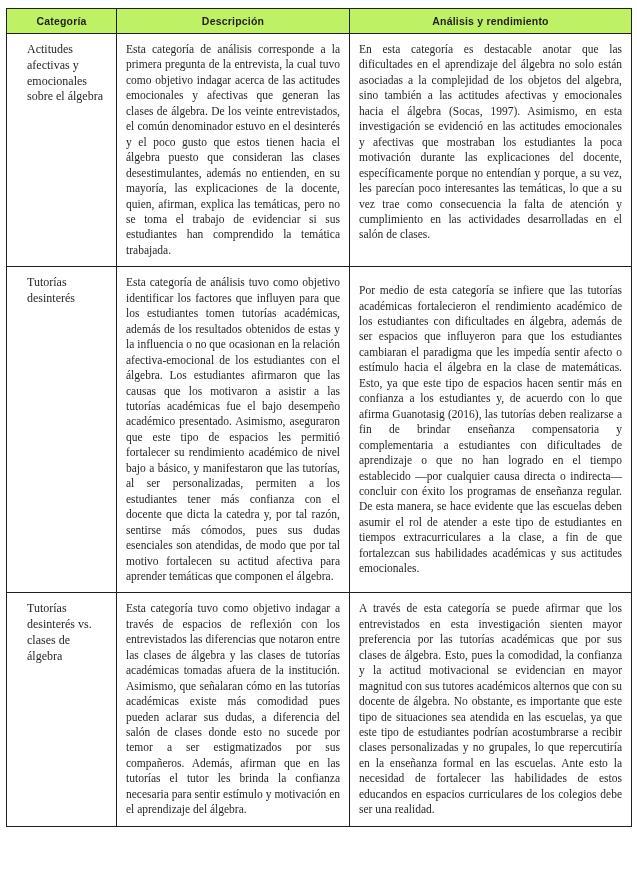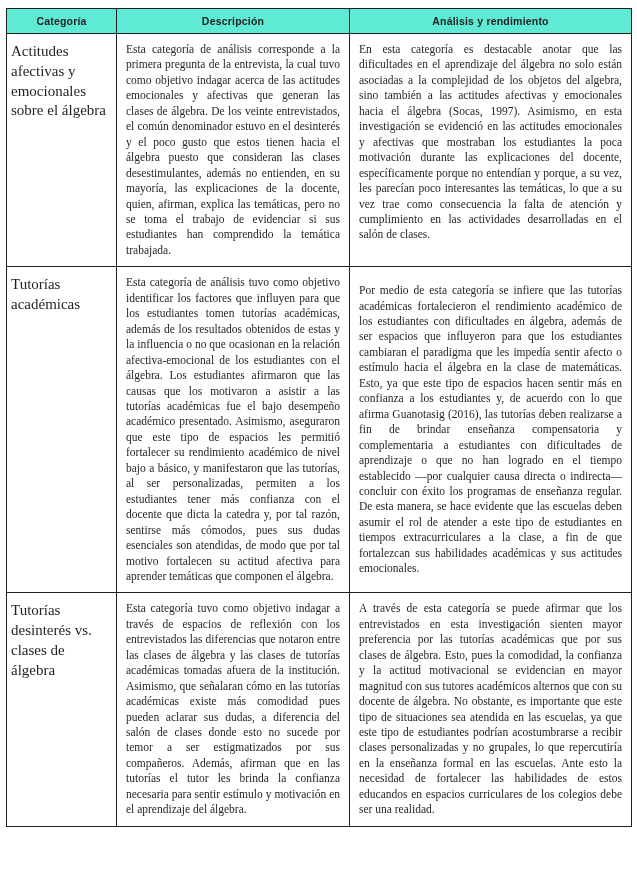--- a/index.html
+++ b/index.html
@@ -20,39 +20,39 @@
   table.matrix {
     border-collapse: collapse;
     width: 625px;
     table-layout: fixed;
   }
   table.matrix th, table.matrix td {
     border: 1px solid #231f20;
     vertical-align: top;
   }
   thead th {
-    background: #5eead4;
+    background: #bef264;
     text-align: center;
     font-family: "Liberation Sans", sans-serif;
     font-size: 10.5px;
     font-weight: bold;
     letter-spacing: 0.2px;
     padding: 6px 4px 6px 4px;
     color: #231f20;
     vertical-align: middle;
   }
   col.c1 { width: 110px; }
   col.c2 { width: 233px; }
   col.c3 { width: 282px; }
 
   td.cat {
     font-family: "Liberation Serif", serif;
-    font-size: 15px;
+    font-size: 12px;
     line-height: 1.32;
-    padding: 8px 8px 8px 4px;
+    padding: 8px 8px 8px 20px;
     vertical-align: middle;
   }
   td.body {
     font-family: "Liberation Serif", serif;
     font-size: 11.5px;
     line-height: 1.345;
     text-align: justify;
     text-justify: inter-word;
     padding: 8px 9px 8px 9px;
     hyphens: auto;
@@ -79,21 +79,21 @@
         <th>Análisis y rendimiento</th>
       </tr>
     </thead>
     <tbody>
       <tr>
         <td class="cat">Actitudes afectivas y emocionales sobre el álgebra</td>
         <td class="body">Esta categoría de análisis corresponde a la primera pregunta de la entrevista, la cual tuvo como objetivo indagar acerca de las actitudes emocionales y afectivas que generan las clases de álgebra. De los veinte entrevistados, el común denominador estuvo en el desinterés y el poco gusto que estos tienen hacia el álgebra puesto que consideran las clases desestimulantes, además no entienden, en su mayoría, las explicaciones de la docente, quien, afirman, explica las temáticas, pero no se toma el trabajo de evidenciar si sus estudiantes han comprendido la temática trabajada.</td>
         <td class="body">En esta categoría es destacable anotar que las dificultades en el aprendizaje del álgebra no solo están asociadas a la complejidad de los objetos del algebra, sino también a las actitudes afectivas y emocionales hacia el álgebra (Socas, 1997). Asimismo, en esta investigación se evidenció en las actitudes emocionales y afectivas que mostraban los estudiantes la poca motivación durante las explicaciones del docente, específicamente porque no entendían y porque, a su vez, les parecían poco interesantes las temáticas, lo que a su vez trae como consecuencia la falta de atención y cumplimiento en las actividades desarrolladas en el salón de clases.</td>
       </tr>
       <tr>
-        <td class="cat">Tutorías académicas</td>
+        <td class="cat">Tutorías desinterés</td>
         <td class="body">Esta categoría de análisis tuvo como objetivo identificar los factores que influyen para que los estudiantes tomen tutorías académicas, además de los resultados obtenidos de estas y la influencia o no que ocasionan en la relación afectiva-emocional de los estudiantes con el álgebra. Los estudiantes afirmaron que las causas que los motivaron a asistir a las tutorías académicas fue el bajo desempeño académico presentado. Asimismo, aseguraron que este tipo de espacios les permitió fortalecer su rendimiento académico de nivel bajo a básico, y manifestaron que las tutorías, al ser personalizadas, permiten a los estudiantes tener más confianza con el docente que dicta la catedra y, por tal razón, sentirse más cómodos, pues sus dudas esenciales son atendidas, de modo que por tal motivo fortalecen su actitud afectiva para aprender temáticas que componen el álgebra.</td>
         <td class="body mid">Por medio de esta categoría se infiere que las tutorías académicas fortalecieron el rendimiento académico de los estudiantes con dificultades en álgebra, además de ser espacios que influyeron para que los estudiantes cambiaran el paradigma que les impedía sentir afecto o estímulo hacia el álgebra en la clase de matemáticas. Esto, ya que este tipo de espacios hacen sentir más en confianza a los estudiantes y, de acuerdo con lo que afirma Guanotasig (2016), las tutorías deben realizarse a fin de brindar enseñanza compensatoria y complementaria a estudiantes con dificultades de aprendizaje o que no han logrado en el tiempo establecido —por cualquier causa directa o indirecta— concluir con éxito los programas de enseñanza regular. De esta manera, se hace evidente que las escuelas deben asumir el rol de atender a este tipo de estudiantes en tiempos extracurriculares a la clase, a fin de que fortalezcan sus habilidades académicas y sus actitudes emocionales.</td>
       </tr>
       <tr>
         <td class="cat">Tutorías desinterés vs. clases de álgebra</td>
         <td class="body">Esta categoría tuvo como objetivo indagar a través de espacios de reflexión con los entrevistados las diferencias que notaron entre las clases de álgebra y las clases de tutorías académicas tomadas afuera de la institución. Asimismo, que señalaran cómo en las tutorías académicas existe más comodidad pues pueden aclarar sus dudas, a diferencia del salón de clases donde esto no sucede por temor a ser estigmatizados por sus compañeros. Además, afirman que en las tutorías el tutor les brinda la confianza necesaria para sentir estímulo y motivación en el aprendizaje del álgebra.</td>
         <td class="body">A través de esta categoría se puede afirmar que los entrevistados en esta investigación sienten mayor preferencia por las tutorías académicas que por sus clases de álgebra. Esto, pues la comodidad, la confianza y la actitud motivacional se evidencian en mayor magnitud con sus tutores académicos alternos que con su docente de álgebra. No obstante, es importante que este tipo de situaciones sea atendida en las escuelas, ya que este tipo de estudiantes podrían acostumbrarse a recibir clases personalizadas y no grupales, lo que repercutiría en la enseñanza formal en las escuelas. Ante esto la necesidad de fortalecer las habilidades de estos educandos en espacios curriculares de los colegios debe ser una realidad.</td>
       </tr>
     </tbody>
   </table>

